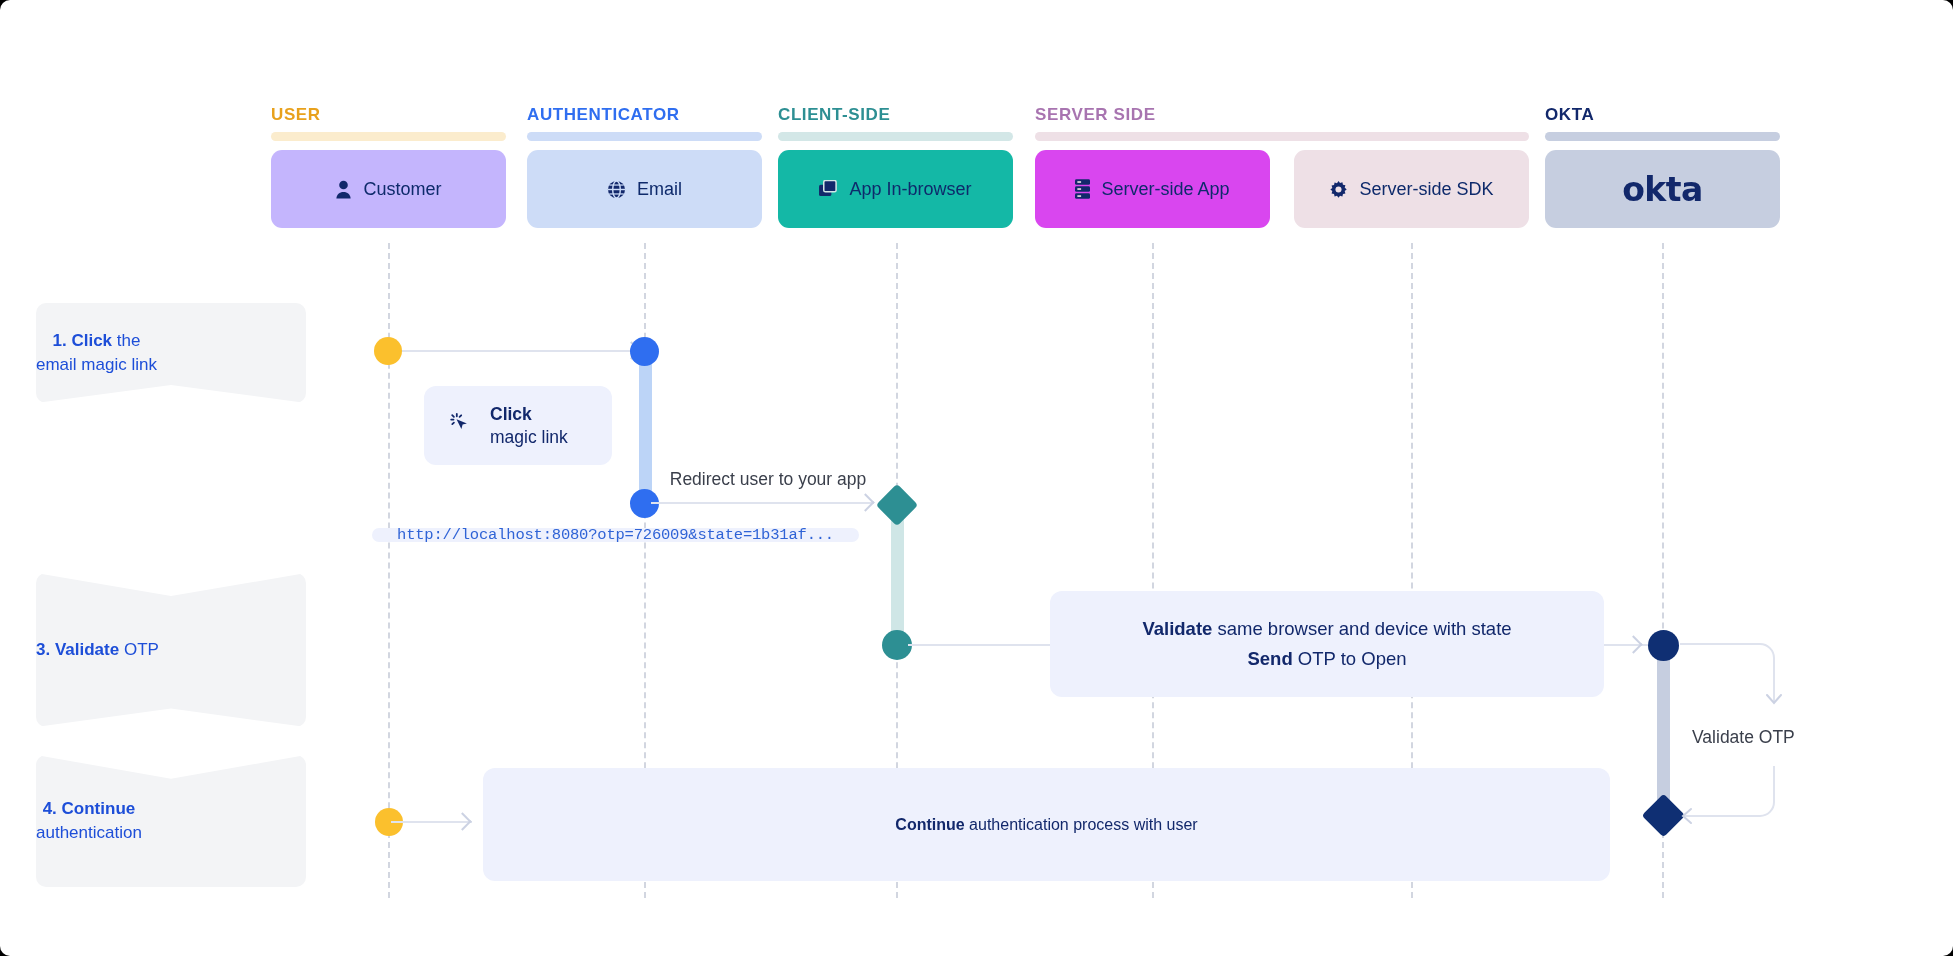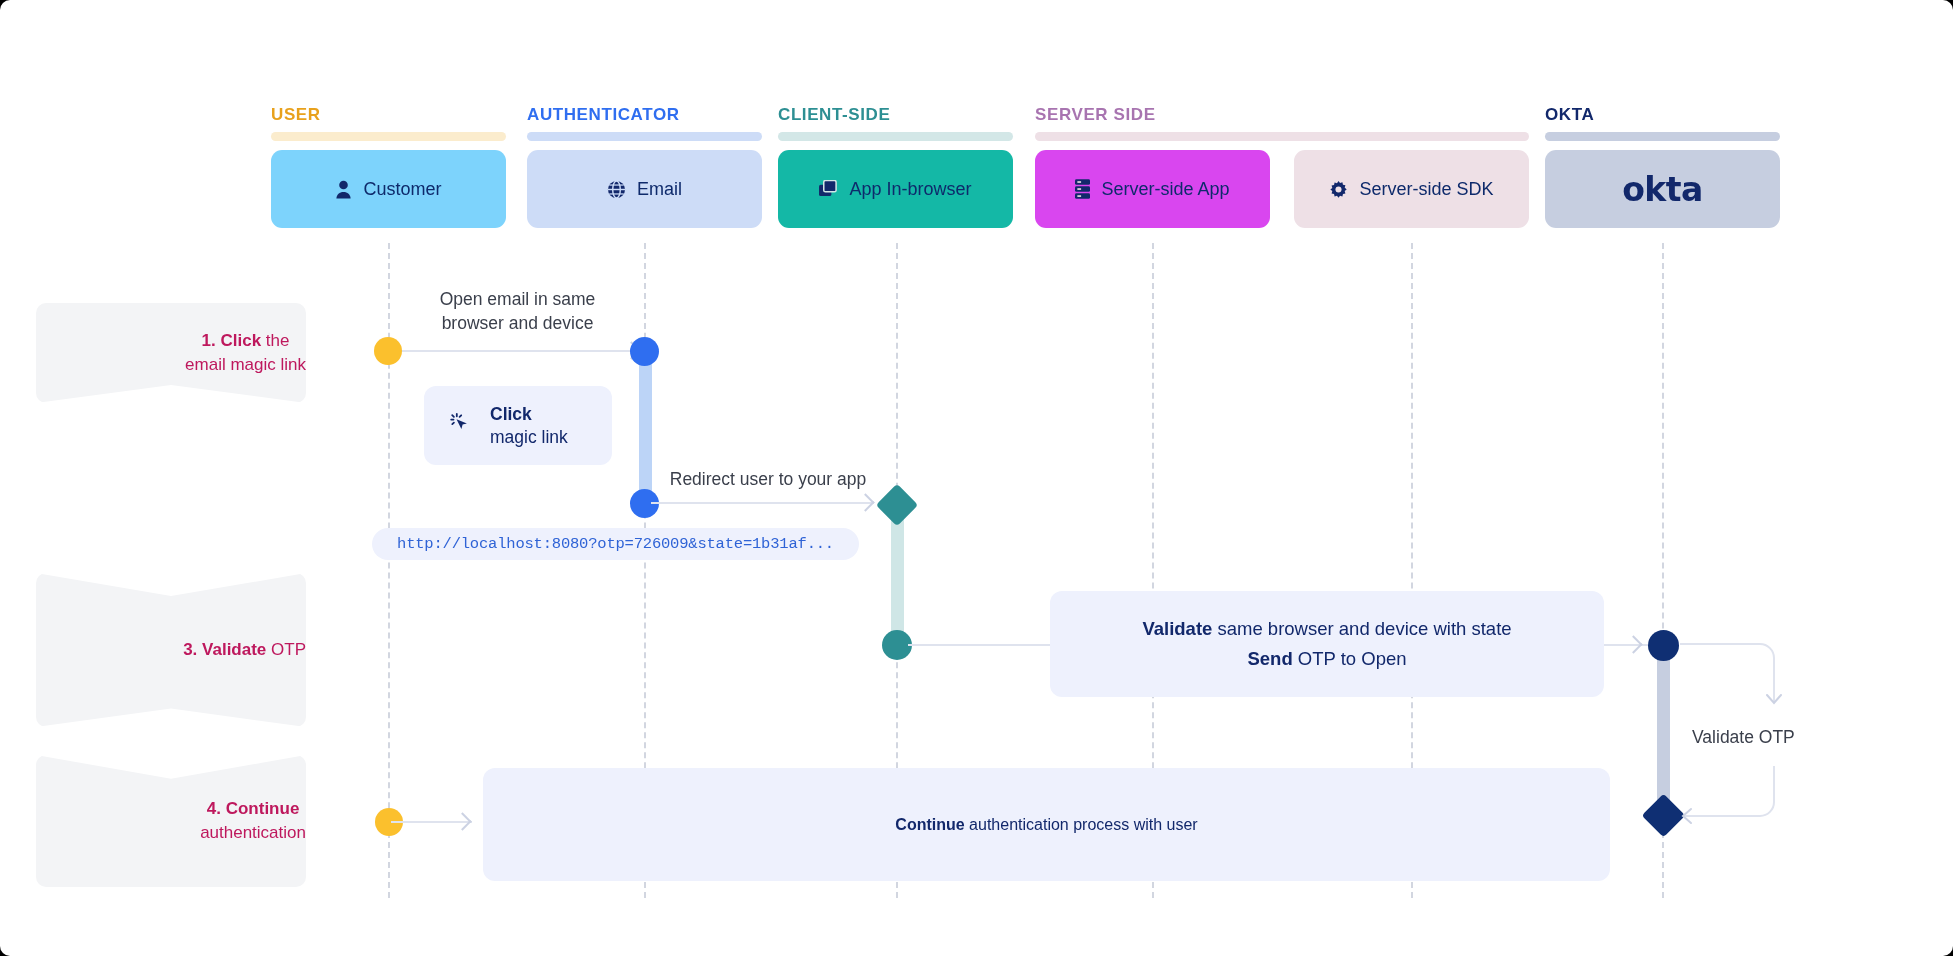--- a/index.html
+++ b/index.html
@@ -100,24 +100,24 @@
   }
 
   
   .step {
     position: absolute;
     left: 36px;
     width: 270px;
     background: #f3f4f6;
     display: flex;
     align-items: center;
-    justify-content: flex-end;
+    justify-content: flex-start;
     text-align: center;
     font-size: 17px;
-    color: #be185d;
+    color: #1d4ed8;
     line-height: 1.42;
     border-radius: 10px;
   }
   .step b { font-weight: bold; }
 
   
   .callout {
     position: absolute;
     background: #eef1fd;
     border-radius: 12px;
@@ -199,21 +199,21 @@
   <div class="group-label" style="left:778px; top:105px; color:#2d8f93;">CLIENT-SIDE</div>
   <div class="group-label" style="left:1035px; top:105px; color:#a874b0;">SERVER SIDE</div>
   <div class="group-label" style="left:1545px; top:105px; color:#12286b;">OKTA</div>
 
   <div class="group-bar" style="left:271px; top:132px; width:235px; background:#fbeccd;"></div>
   <div class="group-bar" style="left:527px; top:132px; width:235px; background:#cddcf7;"></div>
   <div class="group-bar" style="left:778px; top:132px; width:235px; background:#d3e7e7;"></div>
   <div class="group-bar" style="left:1035px; top:132px; width:494px; background:#eee0e6;"></div>
   <div class="group-bar" style="left:1545px; top:132px; width:235px; background:#c6cee0;"></div>
 
-  <div class="lane-box" style="left:271px; top:150px; width:235px; background:#7dd3fc;">
+  <div class="lane-box" style="left:271px; top:150px; width:235px; background:#c4b5fd;">
     <span class="lane-ico">
       <svg width="17" height="19" viewBox="0 0 17 19">
           <circle cx="8.5" cy="5" r="4.3" fill="#12286b"></circle>
           <path d="M1.4 18.5c0-4 3.2-6.6 7.1-6.6s7.1 2.6 7.1 6.6z" fill="#12286b"></path>
         </svg>
     </span>
     <span class="lane-txt">Customer</span>
   </div>
 
   <div class="lane-box" style="left:527px; top:150px; width:235px; background:#cddcf7;">
@@ -291,24 +291,20 @@
   </div>
 
   <div class="step" style="top:755px; height:132px; clip-path: polygon(0 0, 50% 18%, 100% 0, 100% 100%, 0 100%);">
     <div>
       <b>4.</b>
       <b>Continue</b><span></span><br>
       <span>authentication</span>
     </div>
   </div>
 
-  <div class="flow-label" style="left:410px; top:288px; width:215px;">
-    <span>Open email in same</span><br>
-    <span>browser and device</span>
-  </div>
   <div class="hline" style="left:389px; top:350px; width:250px;"></div>
   <div class="arrowhead" style="left:625px; top:344px;"></div>
 
   <div class="node-circle" style="left:374px; top:337px; width:28px; height:28px; background:#fbc02d;"></div>
 
   <div class="activation" style="left:639px; top:351px; height:152px; background:#bcd4f7;"></div>
   <div class="node-circle" style="left:630px; top:337px; width:29px; height:29px; background:#2f6ef0;"></div>
   <div class="node-circle" style="left:630px; top:489px; width:29px; height:29px; background:#2f6ef0;"></div>
 
   <div class="callout" style="left:424px; top:386px; width:188px; height:79px;">
@@ -329,21 +325,21 @@
       <span>magic link</span>
     </span>
   </div>
 
   <div class="flow-label" style="left:662px; top:468px; width:212px;">
     <span>Redirect user to your app</span>
   </div>
   <div class="hline" style="left:651px; top:502px; width:222px;"></div>
   <div class="arrowhead" style="left:859px; top:496px;"></div>
 
-  <div class="url-chip" style="left:372px; top:528px; width:487px; height:32px;">
+  <div class="url-chip" style="left:372px; top:528px; width:487px; height:14px;">
     <span>http://localhost:8080?otp=726009&amp;state=1b31af...</span>
   </div>
 
   <div class="activation" style="left:891px; top:503px; height:141px; background:#cfe6e6;"></div>
   <div class="node-diamond" style="left:882px; top:490px; width:30px; height:30px; background:#2d8f93;"></div>
   <div class="node-circle" style="left:882px; top:630px; width:30px; height:30px; background:#2d8f93;"></div>
 
   <div class="hline" style="left:908px; top:644px; width:145px;"></div>
 
   <div class="info-box" style="left:1050px; top:591px; width:554px; height:106px;">

